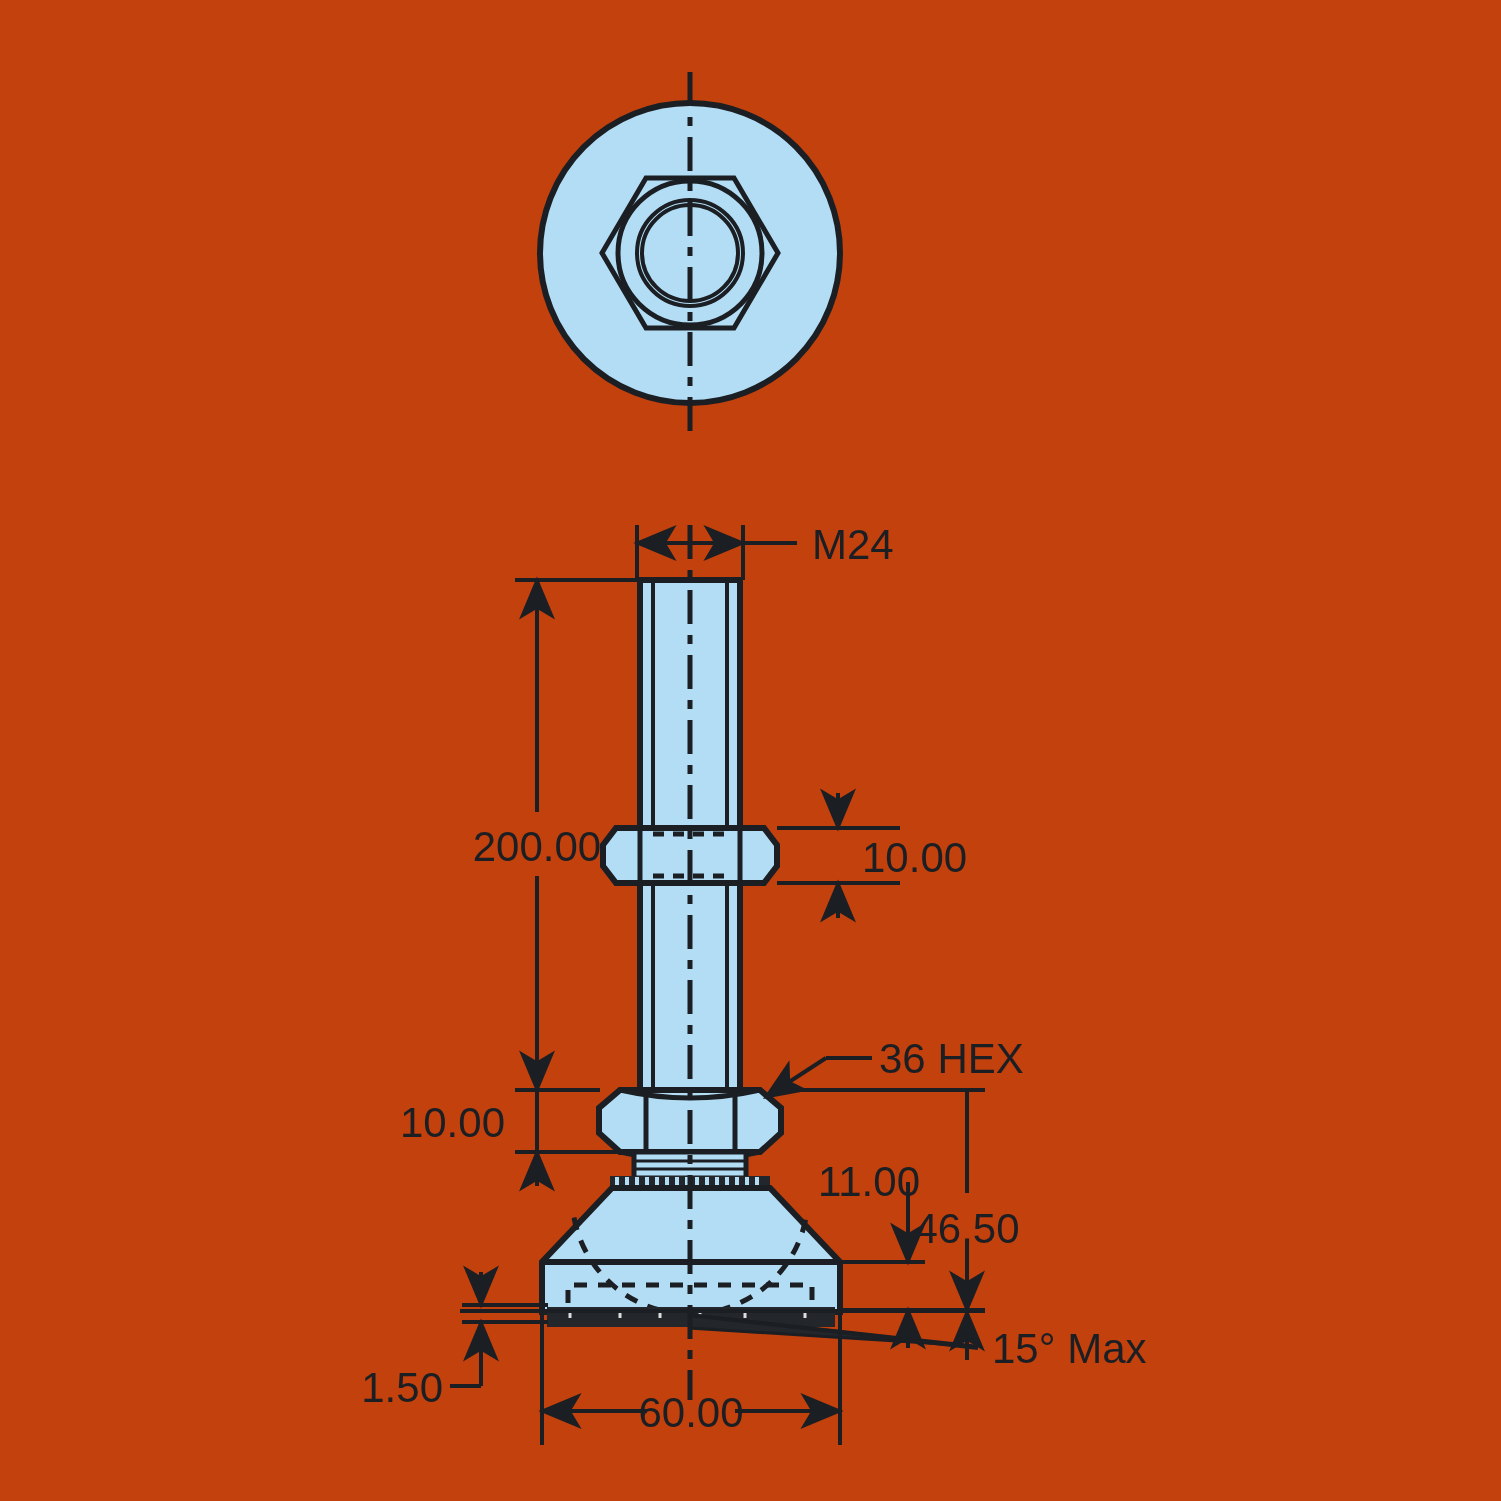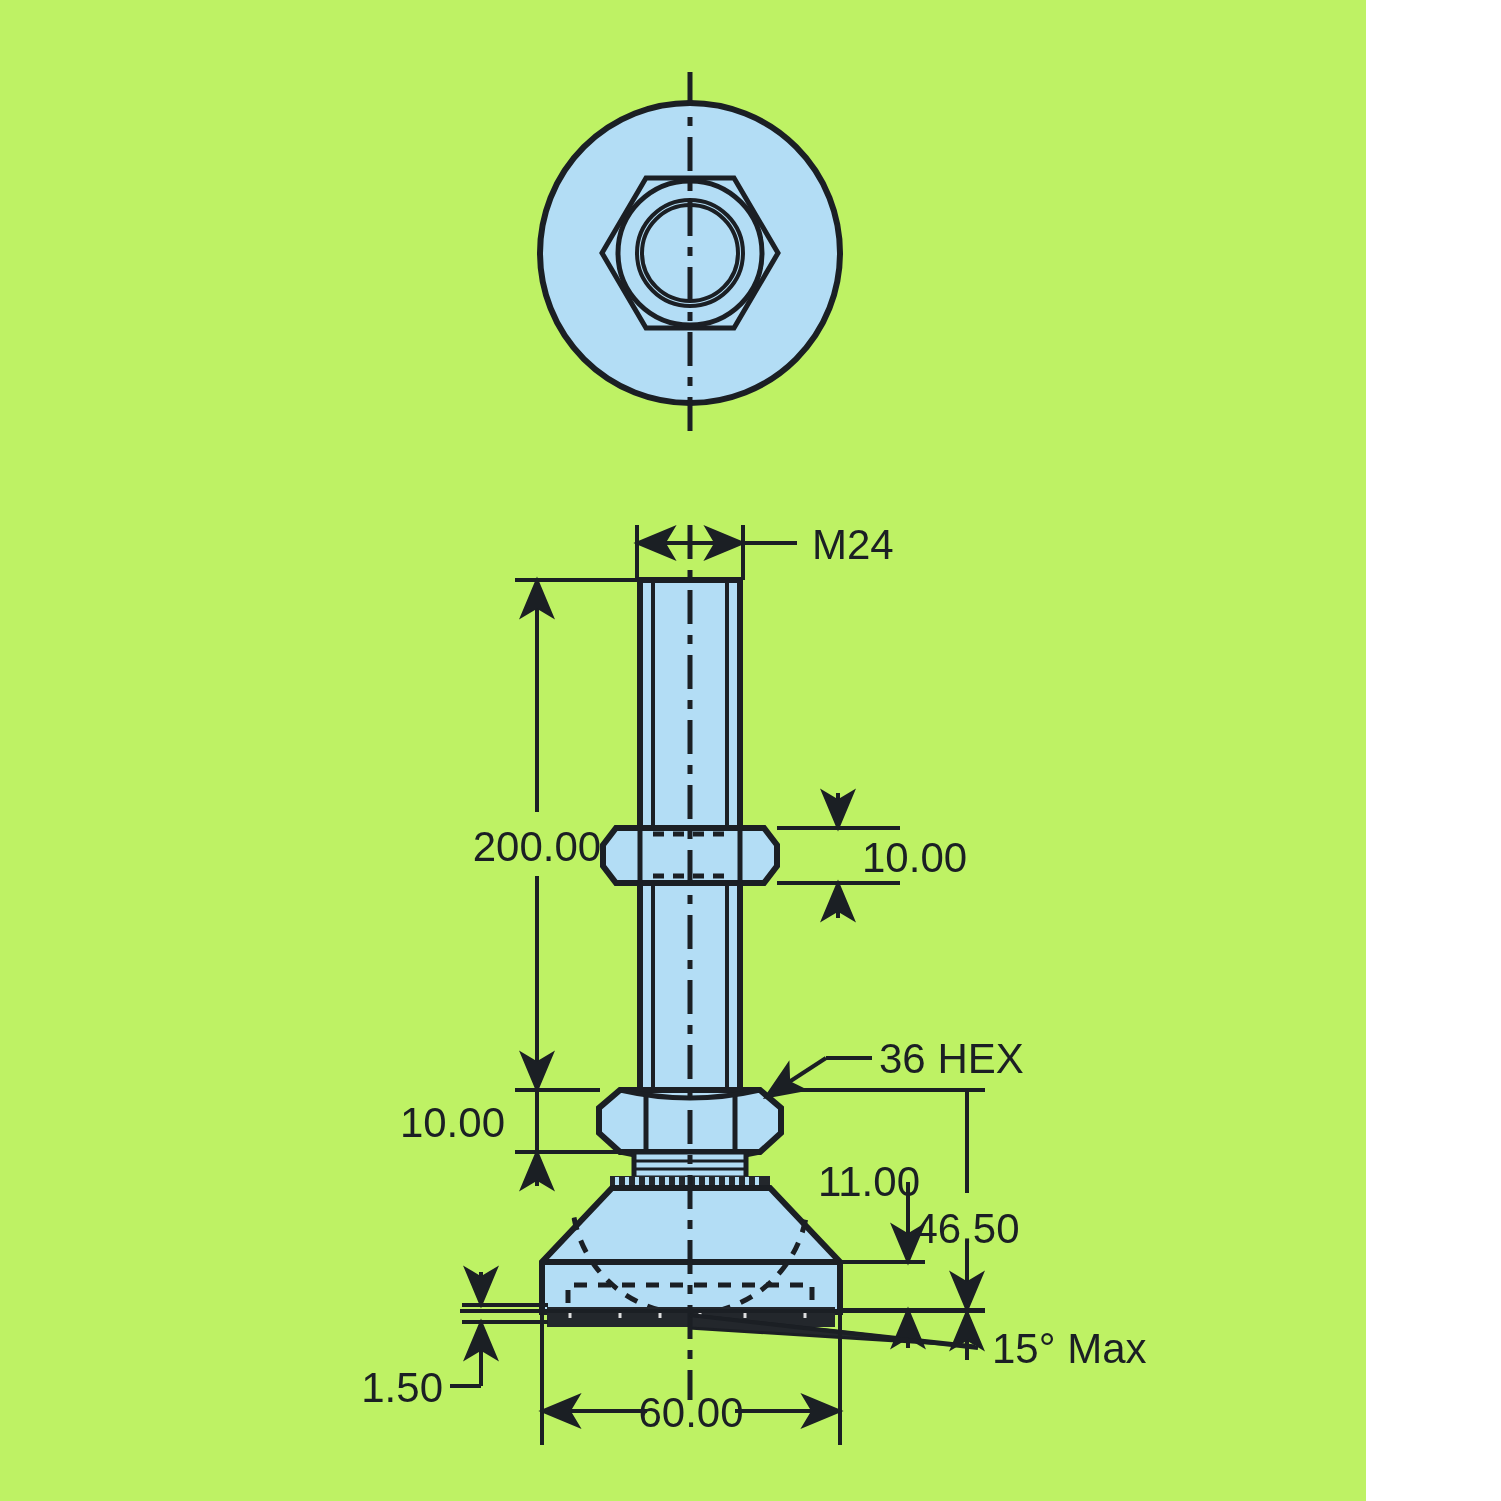--- a/index.html
+++ b/index.html
@@ -6,23 +6,23 @@
   html, body {
     margin: 0;
     padding: 0;
     background: #ffffff;
   }
   body {
     font-family: "Liberation Sans", sans-serif;
   }
   #sheet {
     position: relative;
-    width: 1366px;
+    width: 1501px;
     height: 1501px;
-    background: #bef264;
+    background: #c2410c;
     overflow: hidden;
   }
   #drawing {
     position: absolute;
     left: 0;
     top: 0;
     width: 1501px;
     height: 1501px;
   }
   text.dim {

